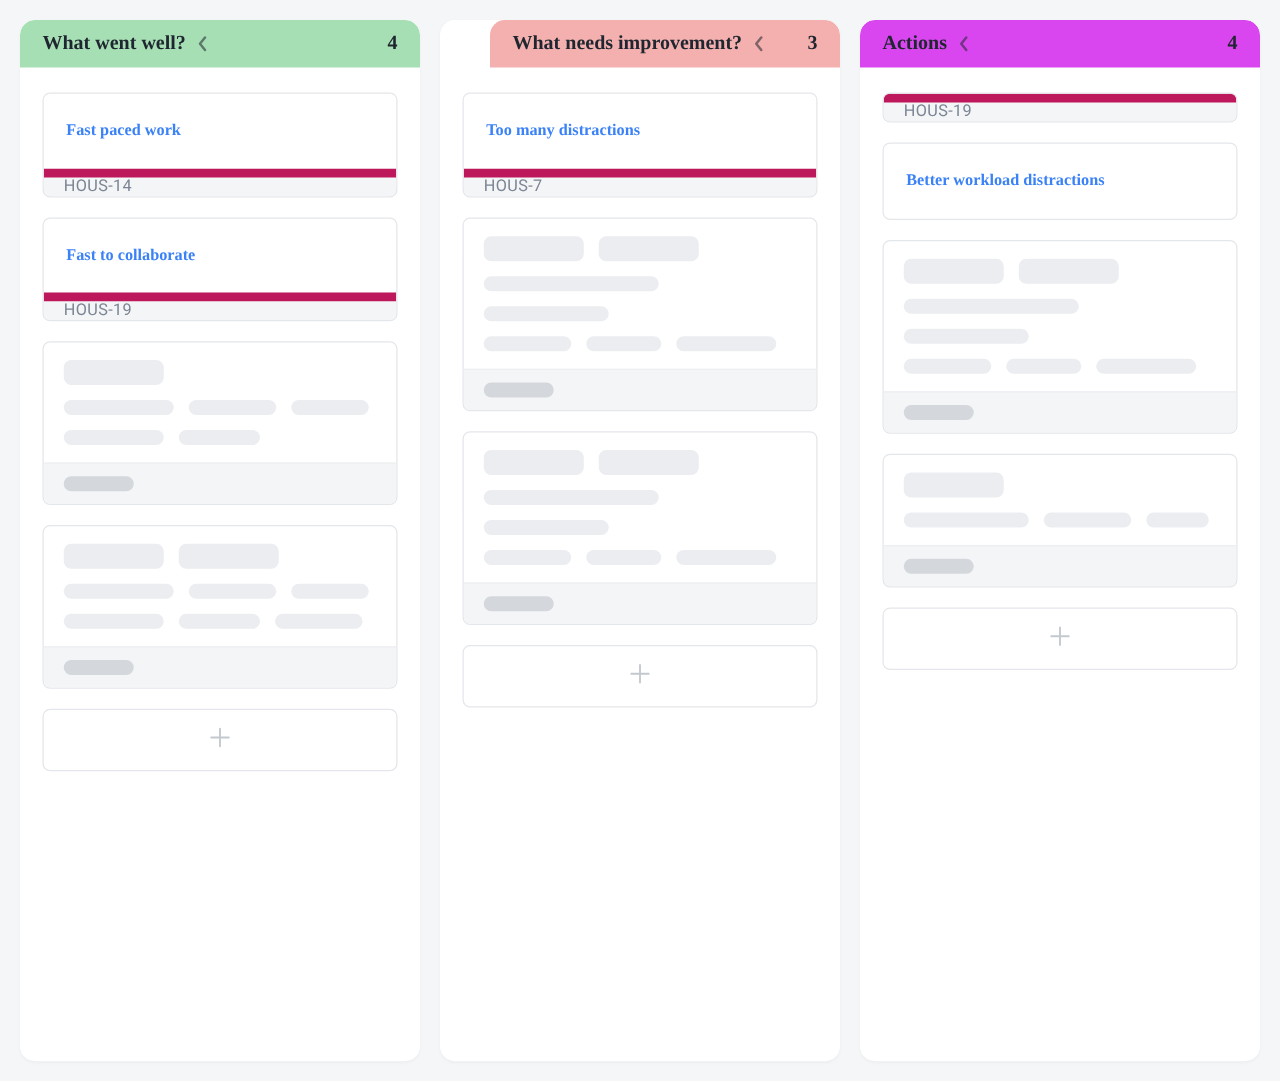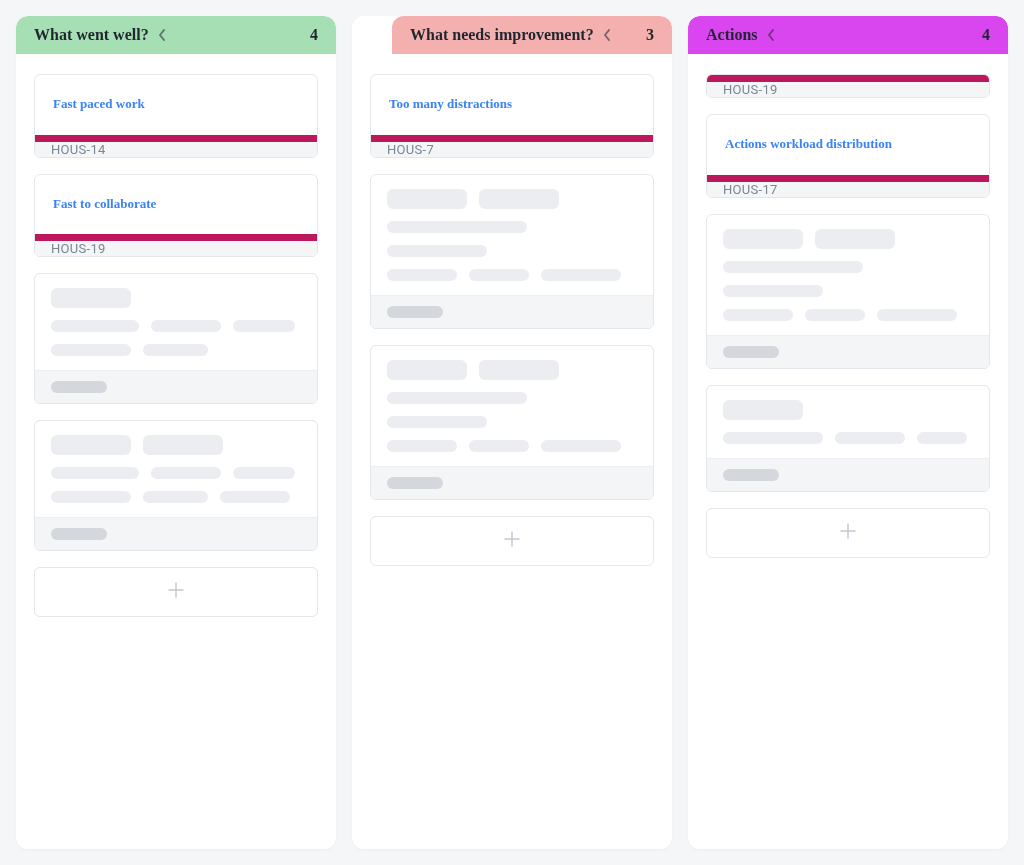--- a/index.html
+++ b/index.html
@@ -278,23 +278,22 @@
         </span>
         <span class="spacer"></span>
         <span class="count">4</span>
       </div>
       <div class="col-body">
         <div class="card">
           <div class="card-footer">HOUS-19</div>
         </div>
         <div class="card">
           <div class="card-body">
-            <div class="card-title">Actions workload distribution</div>
-          </div>
-          <div class="card-footer">HOUS-17</div>
+            <div class="card-title">Better workload distractions</div>
+          </div>
         </div>
         <div class="skel-card">
           <div class="skel-pad">
             <div class="skel-row">
               <div class="bar thick" style="width: 80px;"></div>
               <div class="bar thick" style="width: 80px;"></div>
             </div>
             <div class="skel-row">
               <div class="bar" style="width: 140px;"></div>
               <div class="bar" style="width: 100px;"></div>

